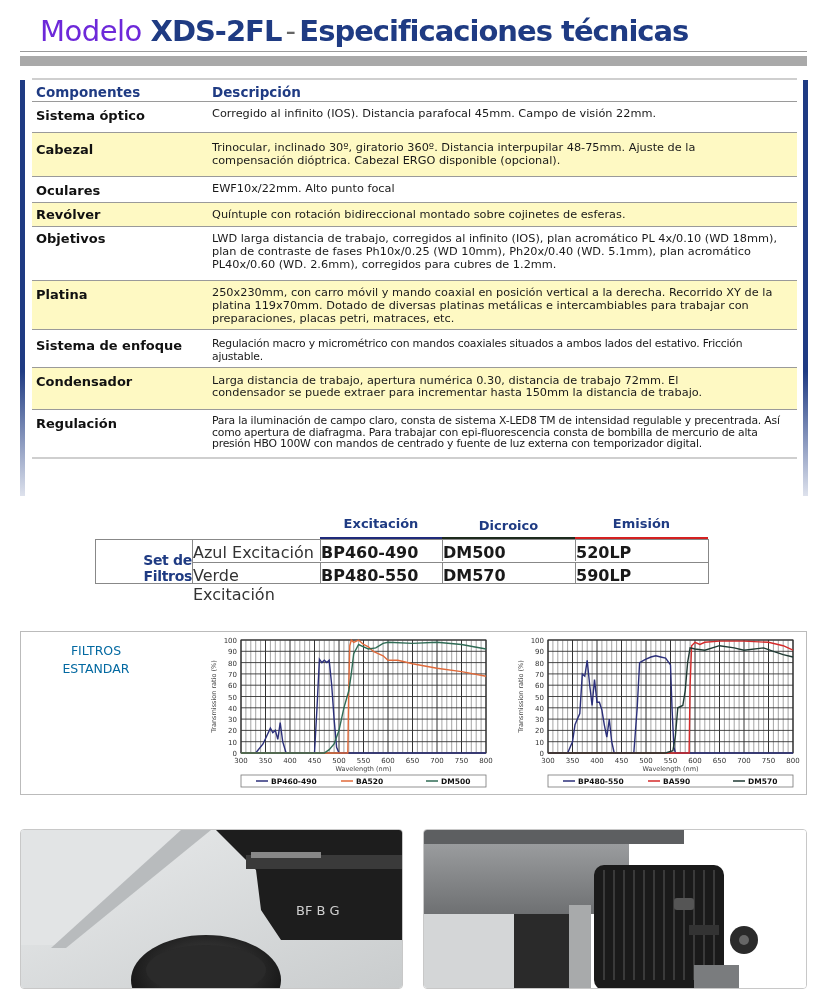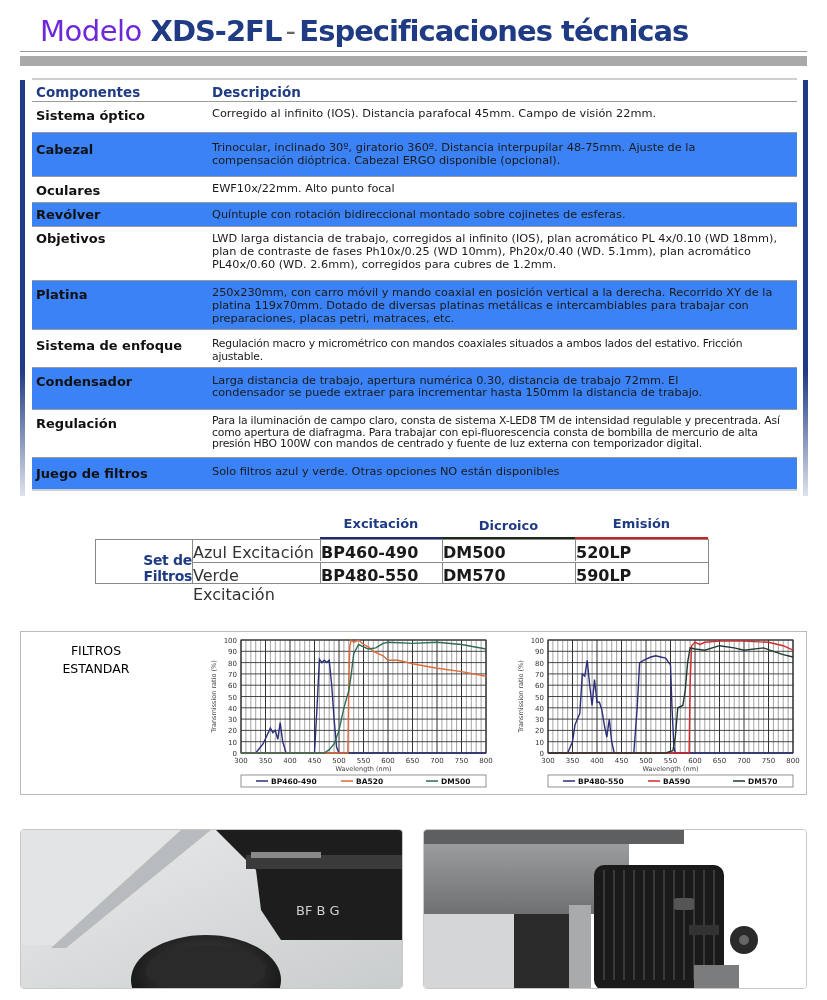--- a/index.html
+++ b/index.html
@@ -19,39 +19,39 @@
     background: linear-gradient(to bottom, #1f3b83 0%, #1f3b83 70%, rgba(31,59,131,0.15) 100%); }
   .side-right { position: absolute; right: 2px; top: 2px; width: 5px; height: 416px;
     background: linear-gradient(to bottom, #1f3b83 0%, #1f3b83 70%, rgba(31,59,131,0.15) 100%); }
 
   table.spec { position: absolute; left: 12px; top: 0; width: 765px; border-collapse: collapse; }
   table.spec td, table.spec th { border-top: 1px solid #9a9a9a; vertical-align: top; text-align: left; margin-left: 26px; }
   table.spec tr:last-child td { border-bottom: 2px solid #cfcfcf; }
   table.spec th { font-size: 13.5px; font-weight: bold; color: #1f3b83; padding: 4px 4px 1px 4px; height: 22px; border-top: 2px solid #cfcfcf; }
   table.spec td.comp { width: 176px; font-weight: bold; font-size: 13px; padding: 6px 4px 4px 4px; color: #111; }
   table.spec td.desc { font-size: 11.3px; line-height: 13px; padding: 5px 4px 4px 4px; color: #1a1a1a; }
-  table.spec tr.shade td { background: #3b82f6; }
+  table.spec tr.shade td { background: #fef9c3; }
 
   .filters { position: absolute; left: 95px; top: 512px; width: 615px; height: 72px; }
   .f-head { position: absolute; top: 0; height: 26px; font-weight: bold; font-size: 13px; color: #1f3b83; text-align: center; padding-top: 4px; }
   .f-head .uline { position: absolute; left: 0; right: 0; bottom: -2px; height: 3px; }
   .f-grid { position: absolute; left: 0; top: 27px; width: 614px; height: 45px; border: 1px solid #888; }
   .f-set { position: absolute; left: 0; top: 0; width: 97px; height: 43px; border-right: 1px solid #888;
     color: #1f3b83; font-weight: bold; font-size: 14px; text-align: right; padding-top: 12px; letter-spacing: -0.3px; }
   .f-row { position: absolute; left: 97px; width: 515px; height: 21px; }
   .f-row.r2 { top: 22px; border-top: 1px solid #888; }
   .f-row.r1 { top: 0; }
   .f-cell { position: absolute; top: 0; height: 21px; font-size: 16px; text-align: left; padding-top: 3px; }
   .f-cell.lbl { left: 0; width: 128px; border-right: 1px solid #888; color: #333; }
   .f-cell.c1 { left: 128px; width: 122px; border-right: 1px solid #888; font-weight: bold; }
   .f-cell.c2 { left: 250px; width: 133px; border-right: 1px solid #888; font-weight: bold; }
   .f-cell.c3 { left: 383px; width: 132px; font-weight: bold; }
 
   .charts-box { position: absolute; left: 20px; top: 631px; width: 787px; height: 164px; border: 1px solid #bbb; }
-  .charts-label { position: absolute; left: 35px; top: 10px; width: 80px; text-align: center; font-size: 12.5px; line-height: 18px; color: #000000; }
+  .charts-label { position: absolute; left: 35px; top: 10px; width: 80px; text-align: center; font-size: 12.5px; line-height: 18px; color: #0369a1; }
   .chart { position: absolute; top: 2px; }
   .chart svg { display: block; }
 
   .photo { position: absolute; top: 829px; height: 160px; border-radius: 4px; overflow: hidden; border: 1px solid #c8c8c8; }
   .photo.p1 { left: 20px; width: 383px; }
   .photo.p2 { left: 423px; width: 384px; }
 </style>
 </head>
 <body>
 
@@ -101,24 +101,20 @@
         <td class="comp" style="padding-top:8px">Sistema de enfoque</td>
         <td class="desc" style="padding-top:7px;font-size:10.8px;letter-spacing:-0.2px">Regulación macro y micrométrico con mandos coaxiales situados a ambos lados del estativo. Fricción ajustable.</td>
       </tr>
       <tr class="shade" style="height:42px">
         <td class="comp">Condensador</td>
         <td class="desc" style="padding-top:7px;line-height:11.5px;padding-right:60px">Larga distancia de trabajo, apertura numérica 0.30, distancia de trabajo 72mm. El condensador se puede extraer para incrementar hasta 150mm la distancia de trabajo.</td>
       </tr>
       <tr style="height:48px">
         <td class="comp">Regulación</td>
         <td class="desc" style="line-height:11.5px;font-size:10.8px;letter-spacing:-0.2px">Para la iluminación de campo claro, consta de sistema  X-LED8 TM de intensidad regulable y precentrada. Así como apertura de diafragma. Para trabajar con epi-fluorescencia consta de bombilla de mercurio de alta presión HBO 100W con mandos de centrado y fuente de luz externa con temporizador digital.</td>
-      </tr>
-      <tr class="shade" style="height:32px">
-        <td class="comp" style="padding-top:8px">Juego de filtros</td>
-        <td class="desc" style="padding-top:7px">Solo filtros azul y verde. Otras opciones NO están disponibles</td>
       </tr>
     </tbody>
   </table>
 </div>
 
 <div class="filters">
   <div class="f-head" style="left:225px;width:122px">
     <span>Excitación</span>
     <div class="uline" style="background:#1f2a7a"></div>
   </div>

